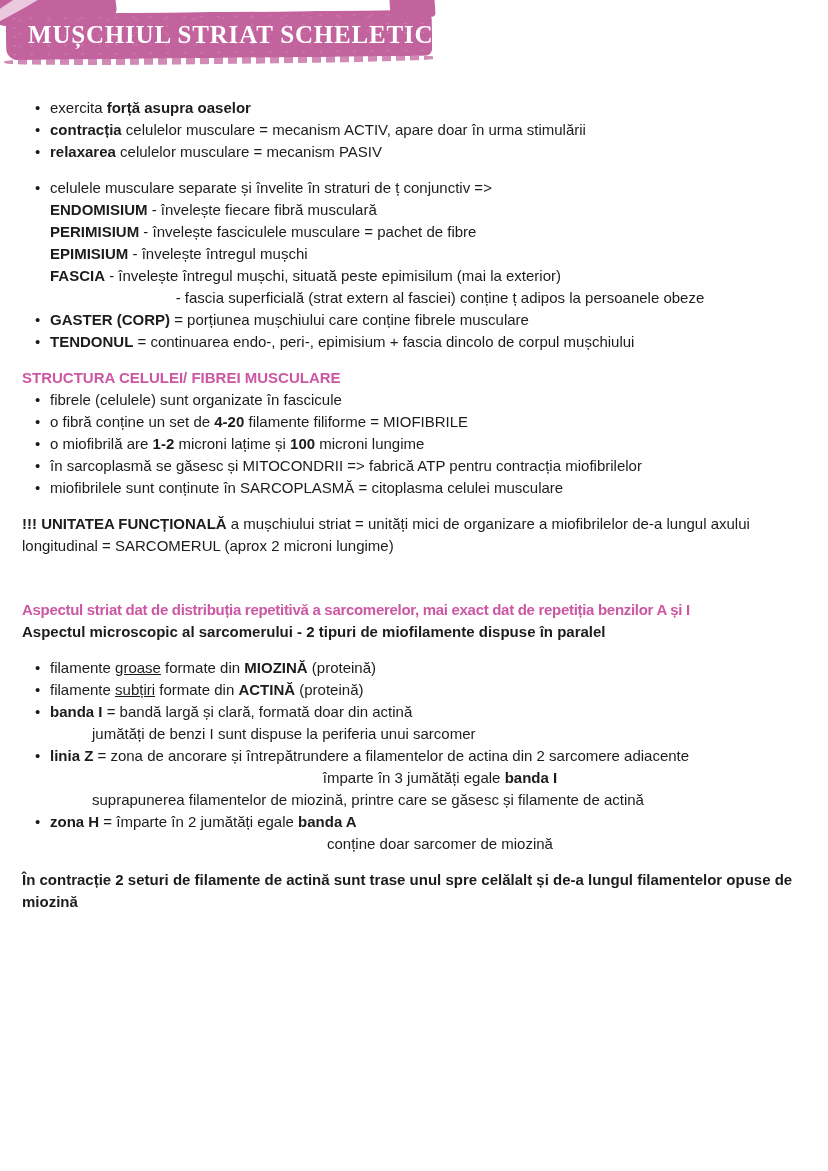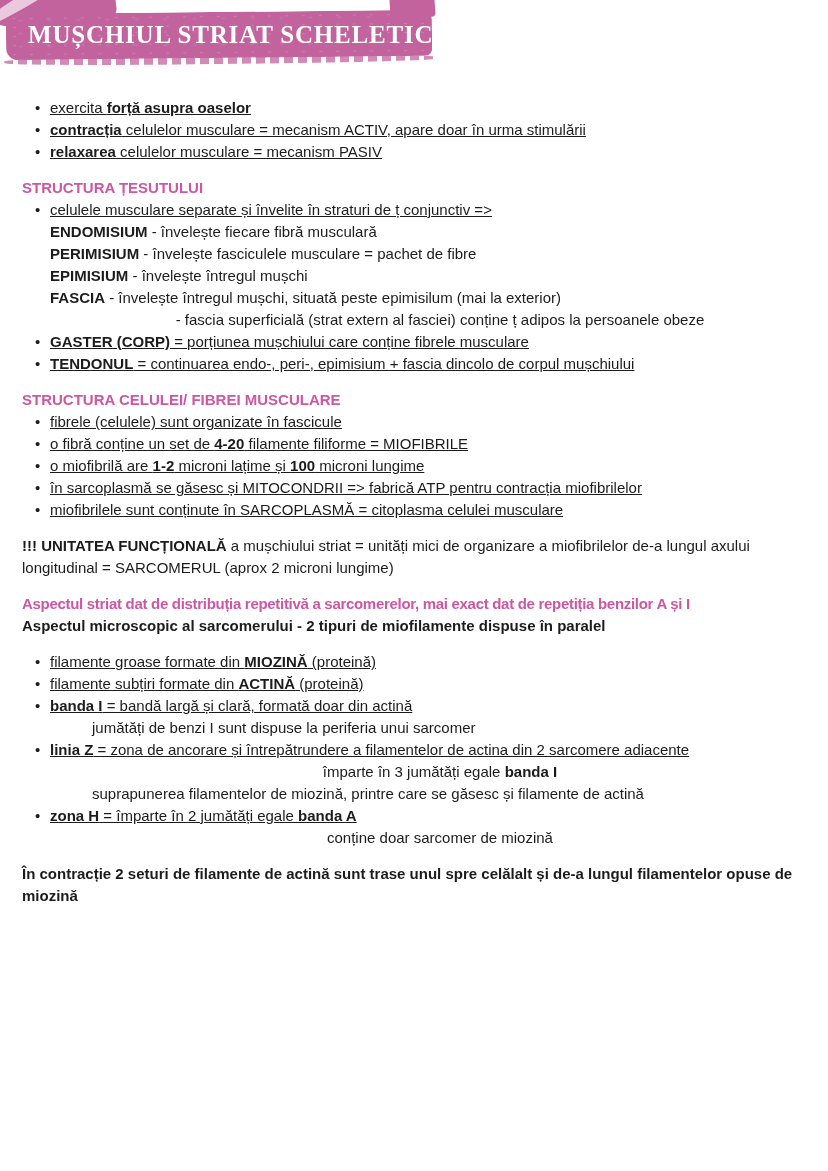--- a/index.html
+++ b/index.html
@@ -52,55 +52,54 @@
     font-weight:700;font-size:25px;line-height:28px;
     letter-spacing:.8px;color:#ffffff;white-space:nowrap;
   }
   
   .doc{
     padding:2px 30px 0 22px;
     color:var(--text);
   }
   .line{font-size:15px;line-height:22px;color:var(--text);}
   .para{padding-left:0;}
-  .bullet{position:relative;padding-left:28px;text-decoration:underline;}
+  .bullet{position:relative;padding-left:28px;}
   .bullet::before{
     content:"\2022";
     position:absolute;left:13px;top:0;
     font-size:15px;color:var(--text);
   }
   .sub-1{padding-left:28px;}
   .sub-2{padding-left:60px;text-align:center;}
   .sub-3{padding-left:70px;}
   .sub-4{padding-left:88px;}
   .heading{color:var(--headpink);font-weight:700;}
   .pink{color:var(--headpink);}
   .bold{font-weight:700;}
-  .tight{letter-spacing:-0.3px;white-space:nowrap;}
+  .tight{letter-spacing:-0.3px;white-space:nowrap;margin-top:28px;}
   .b{font-weight:700;}
   .u{text-decoration:underline;}
   .spacer{height:14px;}
 </style>
 </head>
 <body>
 
 <header class="banner">
   <div class="stroke stroke-a"></div>
   <div class="stroke stroke-b"></div>
   <div class="stroke stroke-c"></div>
   <div class="streak"></div>
   <h1 class="title">MUȘCHIUL STRIAT SCHELETIC</h1>
 </header>
 
 <main class="doc">
     <div class="line bullet"><span>exercita </span><span class="b">forță asupra oaselor</span></div>
     <div class="line bullet"><span class="b">contracția</span><span> celulelor musculare = mecanism ACTIV, apare doar în urma stimulării</span></div>
     <div class="line bullet"><span class="b">relaxarea</span><span> celulelor musculare = mecanism PASIV</span></div>
     <div class="spacer"></div>
-    <div class="line heading"><span>STRUCTURA ȚESUTULUI</span></div>
     <div class="line bullet"><span>celulele musculare separate și învelite în straturi de ț conjunctiv =&gt;</span></div>
     <div class="line sub-1"><span class="b">ENDOMISIUM</span><span> - învelește fiecare fibră musculară</span></div>
     <div class="line sub-1"><span class="b">PERIMISIUM</span><span> - învelește fasciculele musculare = pachet de fibre</span></div>
     <div class="line sub-1"><span class="b">EPIMISIUM</span><span> - învelește întregul mușchi</span></div>
     <div class="line sub-1"><span class="b">FASCIA</span><span> - învelește întregul mușchi, situată peste epimisilum (mai la exterior)</span></div>
     <div class="line sub-2"><span>- fascia superficială (strat extern al fasciei) conține ț adipos la persoanele obeze</span></div>
     <div class="line bullet"><span class="b">GASTER (CORP)</span><span> = porțiunea mușchiului care conține fibrele musculare</span></div>
     <div class="line bullet"><span class="b">TENDONUL</span><span> = continuarea endo-, peri-, epimisium + fascia dincolo de corpul mușchiului</span></div>
     <div class="spacer"></div>
     <div class="line heading"><span>STRUCTURA CELULEI/ FIBREI MUSCULARE</span></div>

